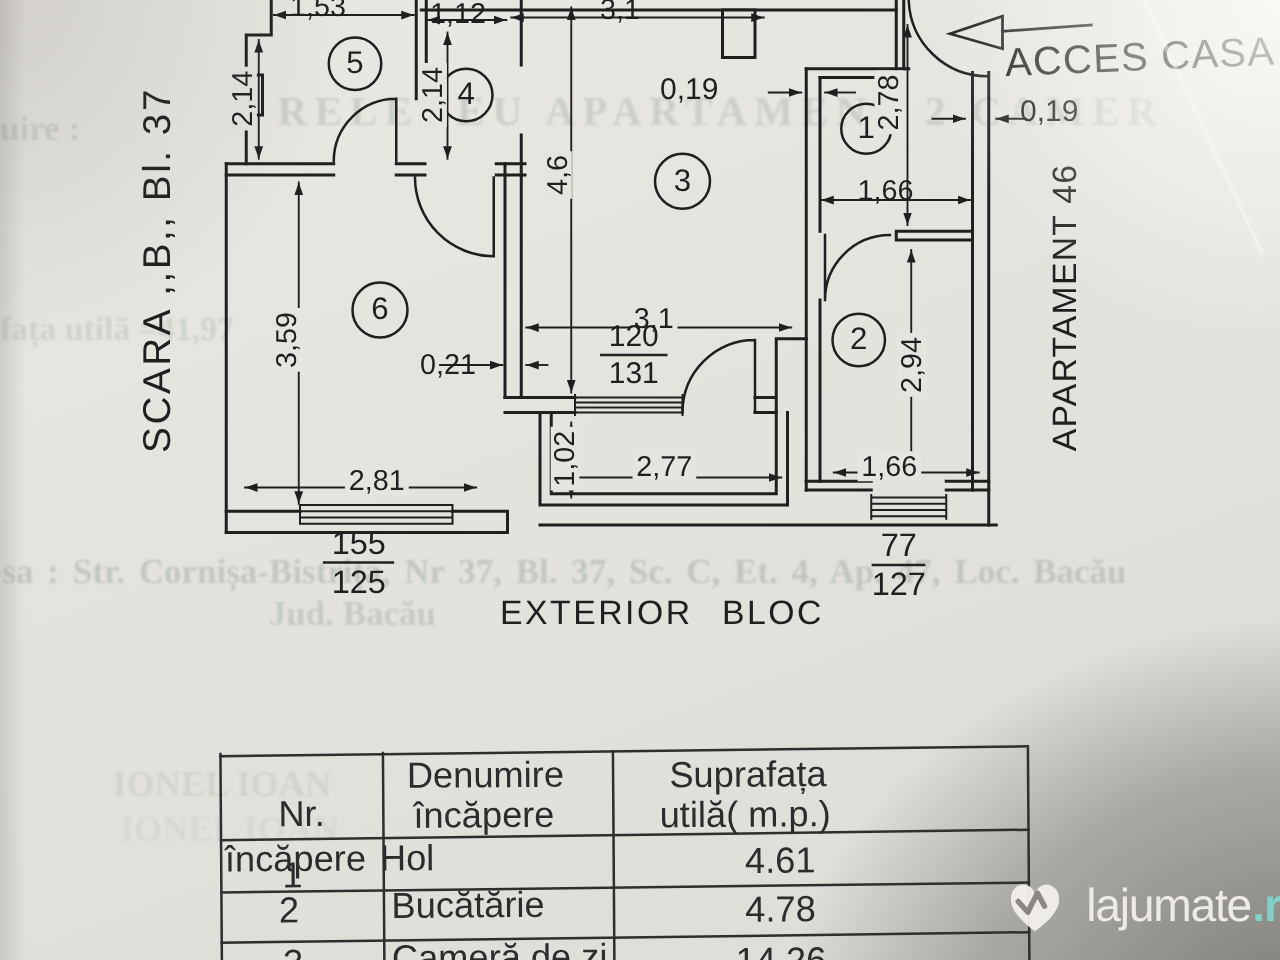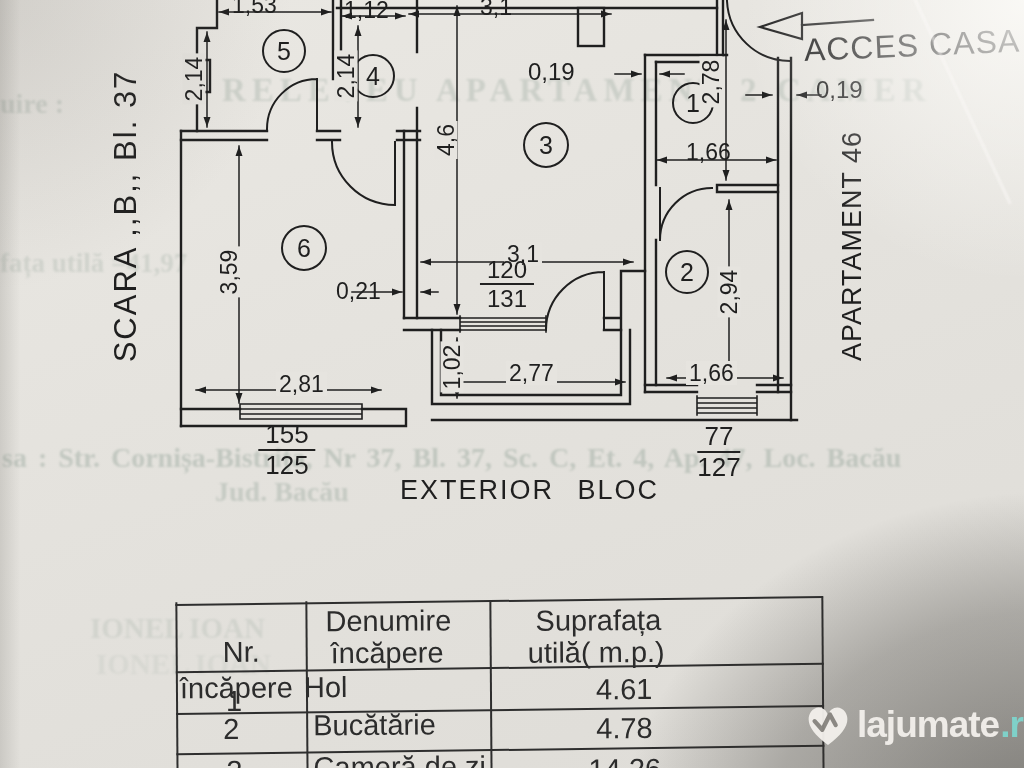--- a/index.html
+++ b/index.html
@@ -31,21 +31,21 @@
   #room-table span{position:absolute;white-space:nowrap;}
   
   .overlay{position:absolute;left:0;top:0;width:1024px;height:768px;pointer-events:none;}
   #shadow-br{z-index:5;background:radial-gradient(ellipse 640px 520px at 103% 110%,rgba(50,48,44,0.60),rgba(50,48,44,0.30) 45%,rgba(50,48,44,0) 68%);}
   #light-tr{z-index:5;background:radial-gradient(circle at 100% 0%,rgba(253,252,249,0.85),rgba(253,252,249,0) 22%);}
   #shade-tl{z-index:5;background:radial-gradient(circle at -2% -3%,rgba(115,110,104,0.22),rgba(115,110,104,0) 24%),linear-gradient(90deg,rgba(110,108,102,0.20),rgba(110,108,102,0) 2%);}
   #crease{position:absolute;left:958px;top:-25px;width:3px;height:240px;z-index:6;
           background:rgba(251,250,247,0.55);transform:rotate(-25deg);filter:blur(1px);}
   
   #watermark{position:absolute;left:804px;top:703px;z-index:7;display:flex;align-items:center;gap:5px;opacity:0.96;}
-  #watermark .wm-text{font-size:37px;font-weight:bold;color:#f2efeb;letter-spacing:-1px;}
+  #watermark .wm-text{font-size:37px;font-weight:normal;color:#f2efeb;letter-spacing:-1px;margin-left:12px;}
   #watermark .wm-tld{font-size:37px;font-weight:bold;color:#7fd4cc;letter-spacing:-1px;}
 </style>
 </head>
 <body>
 
 <div id="page">
 
   <span class="ghost" style="left:0px;top:88px;font-size:28px;opacity:.30;">uire :</span>
   <span class="ghost" style="left:222px;top:72px;font-size:33px;letter-spacing:6px;opacity:.30;">RELEVEU APARTAMENT 2 CAMER</span>
   <span class="ghost" style="left:0px;top:248px;font-size:27px;opacity:.25;">fața utilă =41,97</span>

